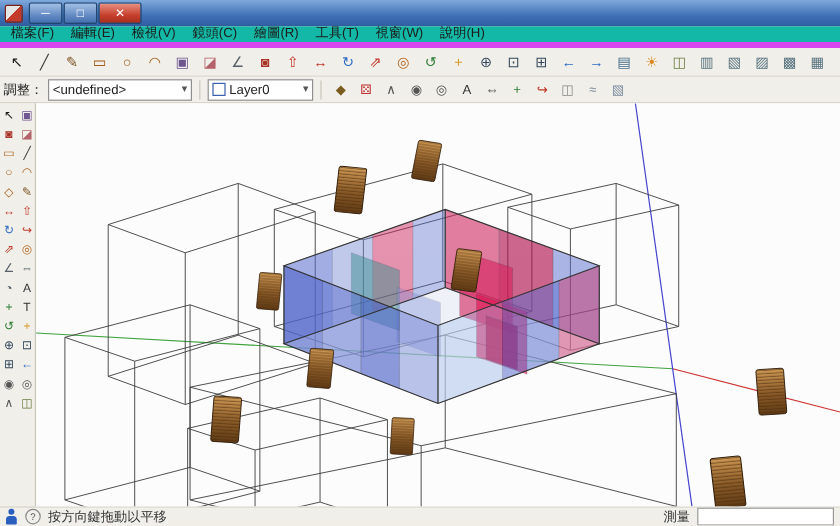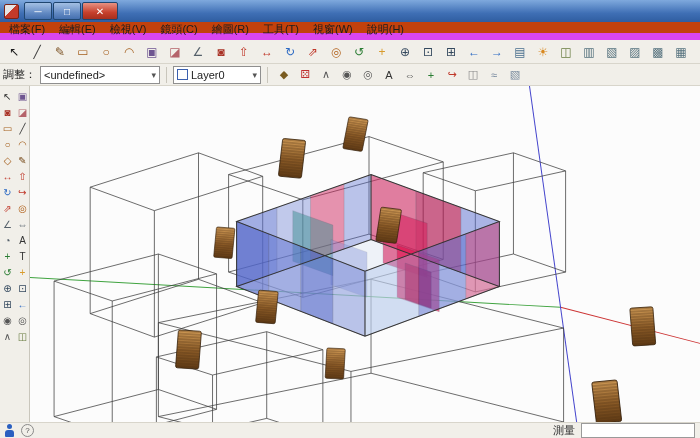--- a/index.html
+++ b/index.html
@@ -16,22 +16,22 @@
     border:1px solid #7b2216;flex:0 0 13px;}
   .title{white-space:nowrap;overflow:hidden;text-overflow:ellipsis;flex:1;
     text-shadow:0 1px 1px rgba(0,0,0,.45);}
   .winbtns{display:flex;gap:1px;}
   .wbtn{width:26px;height:16px;display:flex;align-items:center;justify-content:center;
     font-size:10px;color:#fff;border:1px solid #20466f;border-radius:2px;
     background:linear-gradient(rgba(255,255,255,.35),rgba(255,255,255,.08));}
   .wbtn.close{width:34px;background:linear-gradient(#e89182,#c6402c 60%,#a72f1d);}
 
   
-  .menubar{height:18px;flex:0 0 18px;background:#c2410c;display:flex;align-items:flex-start;
-    border-bottom:7px solid #d946ef;box-sizing:border-box;padding-left:2px;}
+  .menubar{height:18px;flex:0 0 18px;background:#14b8a6;display:flex;align-items:flex-end;
+    border-bottom:5px solid #d946ef;box-sizing:border-box;padding-left:2px;}
   .menu-item{padding:0 7px;color:#1c1c1c;font-size:11px;cursor:default;}
 
   
   .toolbar{background:#f1efe9;display:flex;align-items:center;
     border-bottom:1px solid #d8d5cb;box-sizing:border-box;padding:0 3px;gap:1px;}
   .tb1{height:24px;flex:0 0 24px;}
   .tb2{height:22px;flex:0 0 22px;gap:4px;}
   .tbicon{width:20px;height:20px;display:inline-flex;align-items:center;justify-content:center;
     font-size:12px;border:1px solid transparent;border-radius:2px;cursor:default;}
   .tb2 .tbicon{width:18px;height:18px;font-size:11px;}
@@ -270,18 +270,19 @@
       </svg>
     </div>
   </div>
 
   <div class="statusbar">
     <span class="person">
         <i class="ph"></i>
         <i class="pb"></i>
       </span>
     <span class="helpc">?</span>
+    <span class="hint">按方向鍵拖動以平移</span>
     <span class="flex1"></span>
     <span class="mlabel">測量</span>
     <input class="minput" readonly="" value="" style="">
   </div>
 
 </div>
 
 </body></html>

